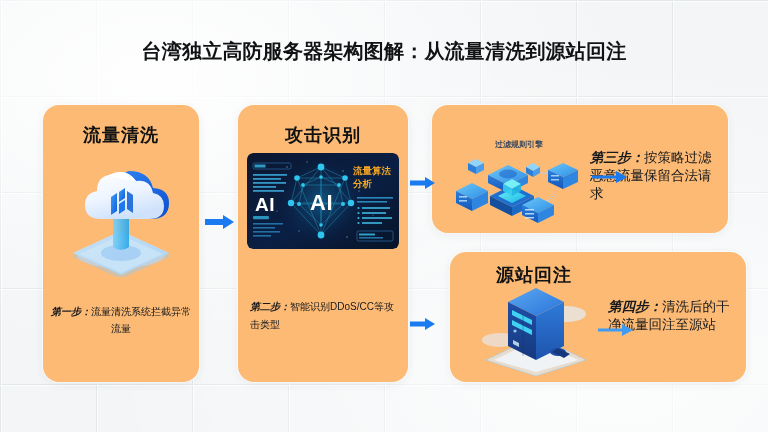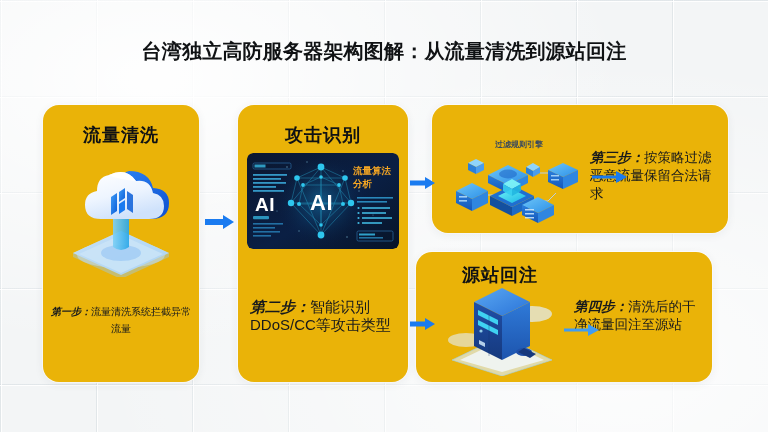--- a/index.html
+++ b/index.html
@@ -49,30 +49,30 @@
     font-weight: 700;
     color: #101214;
     letter-spacing: 0.2px;
     z-index: 5;
     white-space: nowrap;
   }
 
   
   .card {
     position: absolute;
-    background: #eab308;
+    background: #fdba74;
     border-radius: 16px;
     box-shadow: 0 2px 10px rgba(40,52,70,0.07), 0 0 0 1px rgba(255,255,255,0.9);
     z-index: 4;
     overflow: hidden;
   }
   #card-cleaning { left: 43px;  top: 105px; width: 156px; height: 277px; }
   #card-detect   { left: 238px; top: 105px; width: 170px; height: 277px; }
   #card-filter   { left: 432px; top: 105px; width: 296px; height: 128px; }
-  #card-origin   { left: 416px; top: 252px; width: 296px; height: 130px; }
+  #card-origin   { left: 450px; top: 252px; width: 296px; height: 130px; }
 
   .card-title {
     font-size: 18px;
     font-weight: 700;
     color: #101214;
     text-align: center;
     letter-spacing: 1px;
   }
   #card-cleaning .card-title { margin-top: 18px; }
   #card-detect .card-title   { margin-top: 18px; }
@@ -93,21 +93,21 @@
     left: 8px; right: 8px;
     top: 198px;
     text-align: center;
   }
   
   #detect-caption {
     position: absolute;
     left: 12px; right: 8px;
     top: 193px;
     text-align: left;
-    font-size: 15px;
+    font-size: 10px;
     line-height: 18px;
   }
   
   #filter-caption, #origin-caption {
     position: absolute;
     right: 6px;
     width: 132px;
     text-align: left;
     font-size: 13.5px;
     line-height: 18px;

